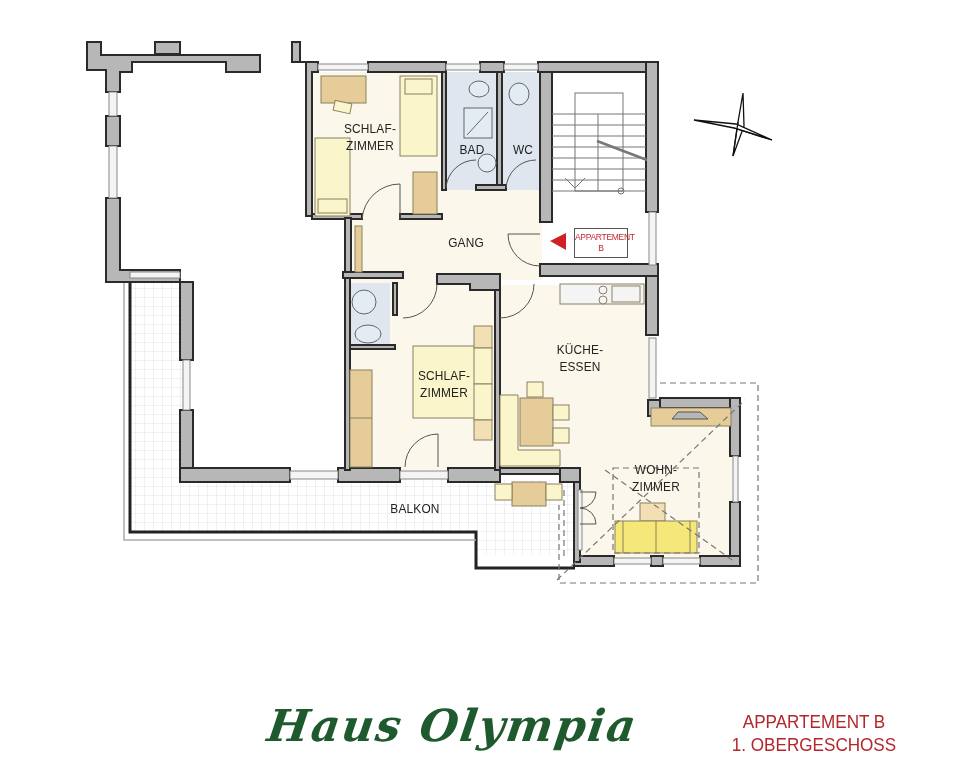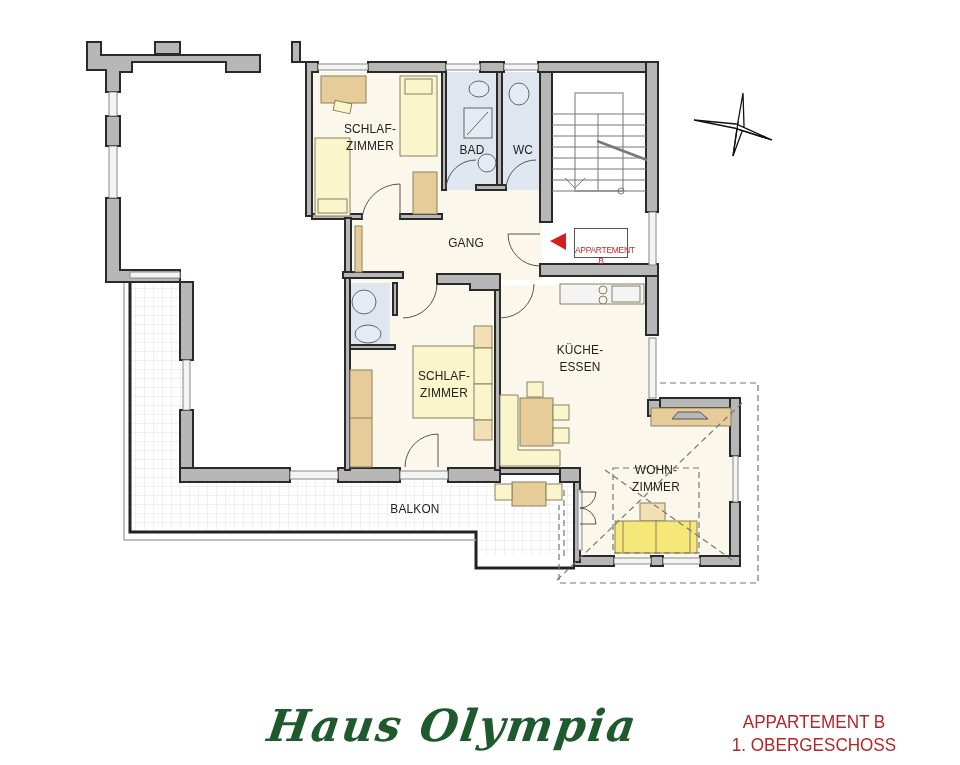--- a/index.html
+++ b/index.html
@@ -1,21 +1,21 @@
 <!DOCTYPE html>
 <html><head>
 <meta charset="utf-8">
 <style>
   html, body { margin: 0; padding: 0; background: #ffffff; }
   body { width: 960px; height: 765px; position: relative; overflow: hidden; font-family: "Liberation Sans", "DejaVu Sans", sans-serif; }
   #plan { position: absolute; left: 0; top: 0; }
   .room-label { position: absolute; font-family: "Liberation Sans", "DejaVu Sans", sans-serif; font-size: 13.5px; color: #222; text-align: center; line-height: 17px; letter-spacing: 0.2px; white-space: pre-line; transform: scaleX(0.88); transform-origin: center top; }
   .brand { position: absolute; left: 268px; top: 700px; font-family: "DejaVu Serif", serif; font-style: italic; font-weight: bold; font-size: 44px; color: #1f5a2e; letter-spacing: 2px; transform: skewX(-8deg); }
   .subtitle { position: absolute; left: 700px; top: 710px; width: 228px; text-align: center; font-family: "Liberation Sans", "DejaVu Sans", sans-serif; font-size: 19px; line-height: 23px; color: #b3262b; transform: scaleX(0.9); transform-origin: center top; }
-  .apt-sign { position: absolute; left: 574px; top: 228px; width: 54px; height: 30px; border: 1.5px solid #555; background: #fff; color: #c2272d; font-size: 8.5px; line-height: 11px; text-align: center; padding-top: 16px; box-sizing: border-box; font-family: "Liberation Sans", sans-serif; letter-spacing: -0.3px; }
+  .apt-sign { position: absolute; left: 574px; top: 228px; width: 54px; height: 30px; border: 1.5px solid #555; background: #fff; color: #c2272d; font-size: 8.5px; line-height: 11px; text-align: center; padding-top: 3px; box-sizing: border-box; font-family: "Liberation Sans", sans-serif; letter-spacing: -0.3px; }
 </style>
 </head>
 <body>
 
 <svg id="plan" width="960" height="765" viewBox="0 0 960 765" xmlns="http://www.w3.org/2000/svg">
   <defs>
     <pattern id="tiles" width="9" height="9" patternUnits="userSpaceOnUse">
       <rect width="9" height="9" fill="#ffffff"></rect>
       <path d="M9 0 L0 0 0 9" fill="none" stroke="#e3e3e3" stroke-width="1"></path>
     </pattern>

